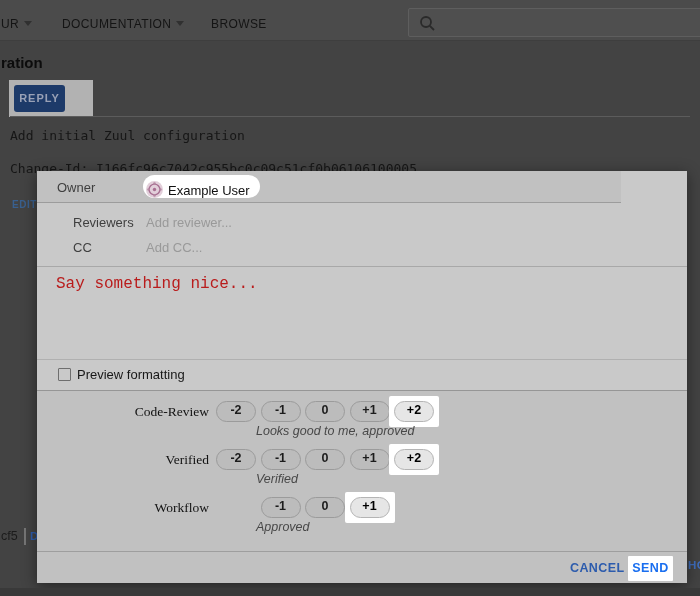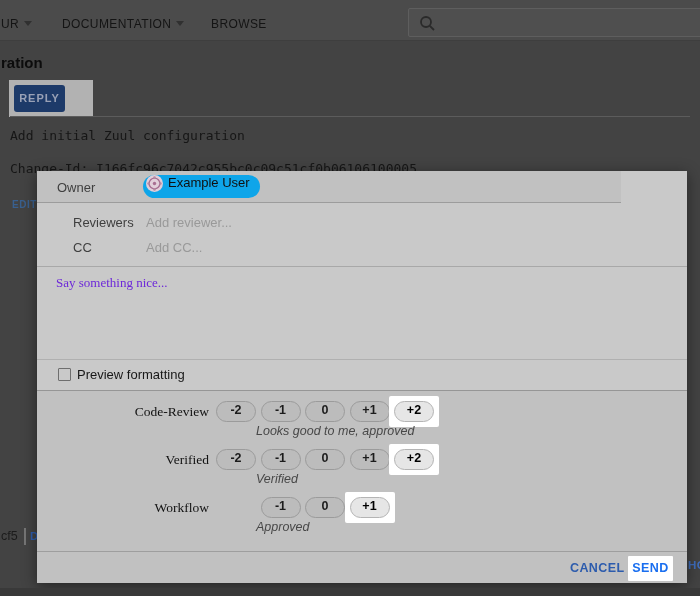--- a/index.html
+++ b/index.html
@@ -43,30 +43,30 @@
     font-weight:bold; letter-spacing:.5px; color:#3f6dbd; }
   .bottom-strip { position:absolute; left:0; top:588px; width:700px; height:8px;
     background:#393939; }
 
   
   .dialog { position:absolute; left:37px; top:171px; width:650px; height:412px;
     background:#c9c9c9; box-shadow:0 3px 14px rgba(0,0,0,.45); }
   .dlg-header { position:absolute; left:0; top:0; width:584px; height:32px;
     background:#c1c1c1; border-bottom:1px solid #9c9c9c; }
   .owner-label { position:absolute; left:20px; top:9px; font-size:13px; color:#3f3f3f; }
-  .chip { position:absolute; left:106px; top:4px; height:23px; background:#0ea5e9;
-    border-radius:12px; display:inline-flex; align-items:flex-start;
+  .chip { position:absolute; left:106px; top:4px; height:23px; background:#ffffff;
+    border-radius:12px; display:inline-flex; align-items:flex-end;
     padding:0 10px 0 3px; }
   .chip svg { margin-right:5px; }
   .chip-name { font-size:13px; color:#101010; white-space:nowrap; }
   .field-label { position:absolute; left:36px; font-size:13px; color:#3f3f3f; }
   .field-ph { position:absolute; left:109px; font-size:13px; color:#999; }
   .dlg-line { position:absolute; left:0; width:650px; height:1px; }
-  .msg-ph { position:absolute; left:19px; top:104px; font-size:13px;
-    font-family:Liberation Serif, serif; color:#6d28d9; }
+  .msg-ph { position:absolute; left:19px; top:104px; font-size:16px;
+    font-family:Liberation Mono, monospace; color:#b91c1c; }
   .checkbox { position:absolute; left:21px; top:197px; width:13px; height:13px;
     border:1.5px solid #6e6e6e; border-radius:1px; background:transparent; }
   .preview-label { position:absolute; left:40px; top:196px; font-size:13px; color:#181818; }
   .voting { position:absolute; left:0; top:219px; width:650px; height:161px;
     background:#c1c1c1; border-top:1px solid #969696; }
   .vote-label { position:absolute; left:0; width:172px; text-align:right;
     font-size:13.5px; color:#121212;font-family:Liberation Serif, serif; }
   .pill { position:absolute; width:40px; height:21px; border-radius:11px;
     background:#bcbcbc; border:1.5px solid #9b9b9b; color:#1c1c1c;
     font-size:12.5px; font-weight:bold; text-align:center; line-height:17px; }

